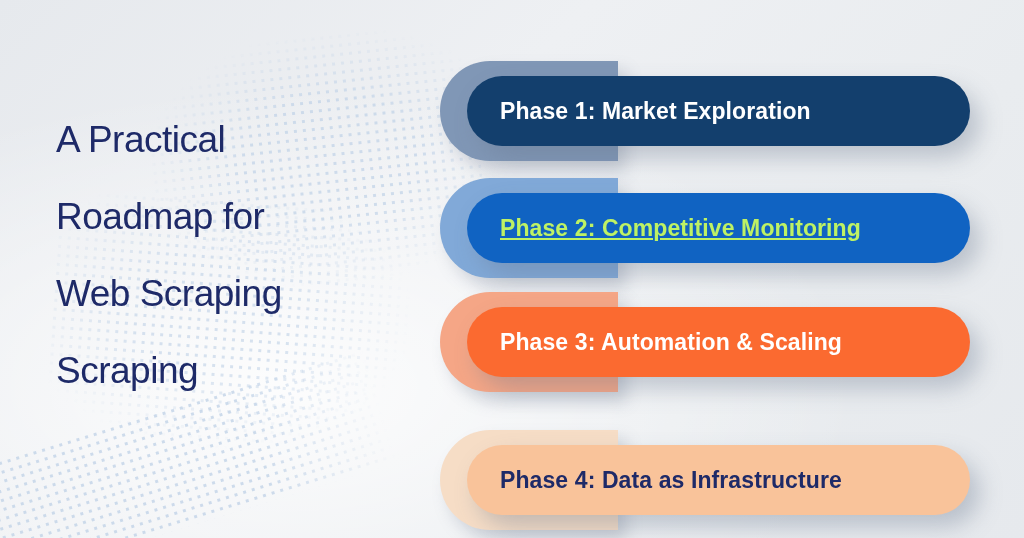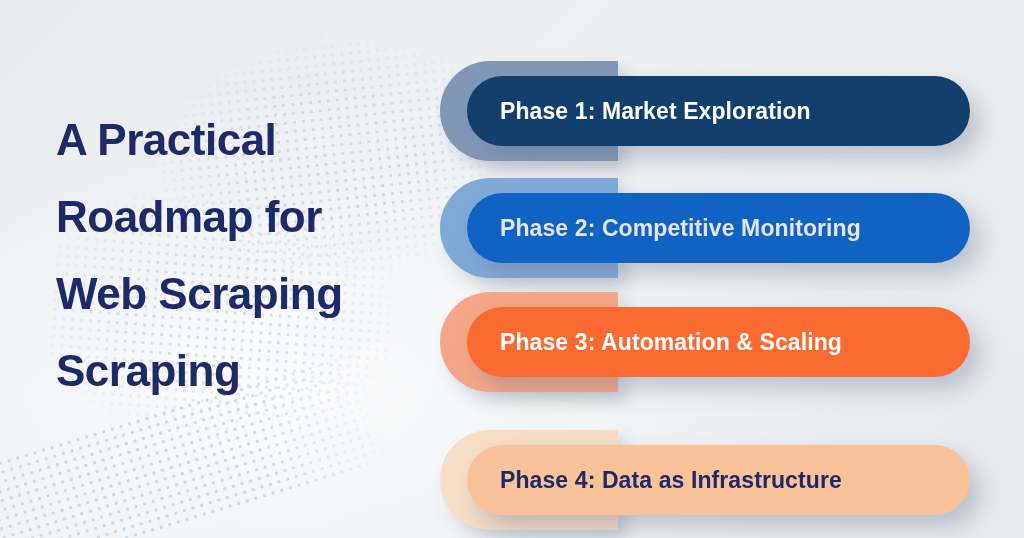--- a/index.html
+++ b/index.html
@@ -40,22 +40,22 @@
     left: -40px; top: 408px; width: 430px; height: 120px;
     opacity: .8; transform: rotate(-17deg);
     -webkit-mask-image: linear-gradient(90deg, #000 0%, #000 70%, transparent 100%);
             mask-image: linear-gradient(90deg, #000 0%, #000 70%, transparent 100%);
   }
 
   .title {
     position: absolute;
     left: 56px; top: 101px;
     width: 390px;
-    font-size: 44px;
-    font-weight: 700;
+    font-size: 37px;
+    font-weight: 400;
     line-height: 77px;
     letter-spacing: -0.5px;
     color: #1e2a68;
   }
   .title .line { display: block; white-space: nowrap; }
 
   .phase-list { position: absolute; left: 0; top: 0; width: 1024px; height: 404px; margin-top: 24px; }
 
   .phase-row {
     position: absolute;
@@ -113,21 +113,21 @@
     <div class="phase-row row-0">
       <div class="pill-back" style="background: rgb(128, 151, 182);"></div>
       <div class="pill-front" style="background: rgb(19, 63, 109);">
         <span class="pill-label" style="color: rgb(255, 255, 255);">Phase 1: Market Exploration</span>
       </div>
     </div>
 
     <div class="phase-row row-1">
       <div class="pill-back" style="background: rgb(129, 169, 216);"></div>
       <div class="pill-front" style="background: rgb(16, 99, 194);">
-        <span class="pill-label" style="color: #e5e5e5;">Phase 2: Competitive Monitoring</span>
+        <span class="pill-label" style="color: #bef264; text-decoration: underline;">Phase 2: Competitive Monitoring</span>
       </div>
     </div>
 
     <div class="phase-row row-2">
       <div class="pill-back" style="background: rgb(245, 166, 134);"></div>
       <div class="pill-front" style="background: rgb(251, 106, 48);">
         <span class="pill-label" style="color: rgb(255, 255, 255);">Phase 3: Automation &amp; Scaling</span>
       </div>
     </div>
 

